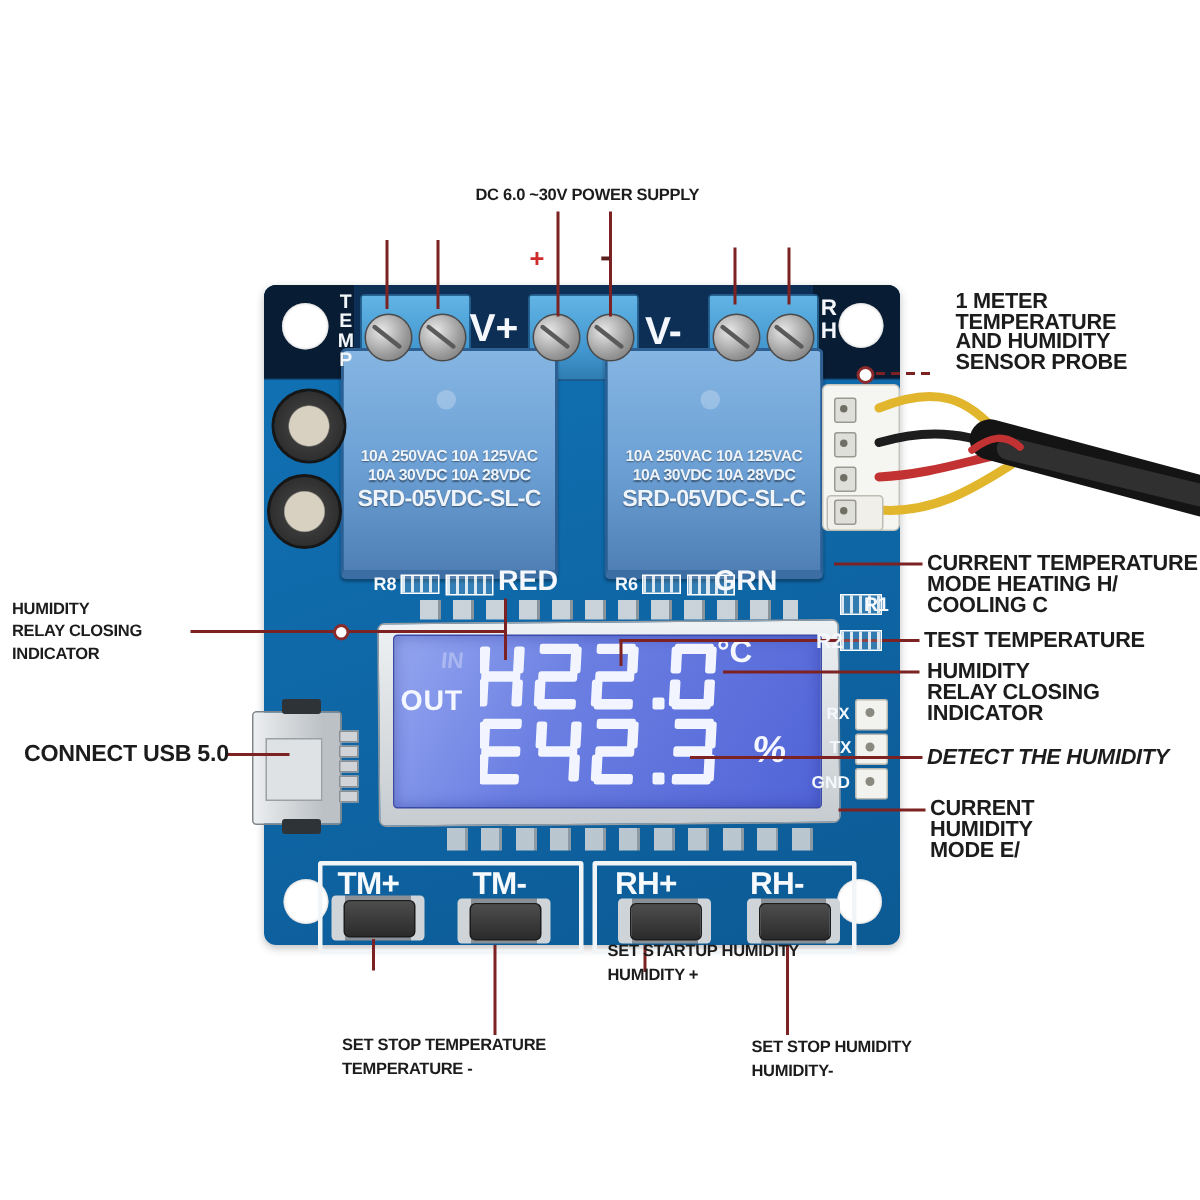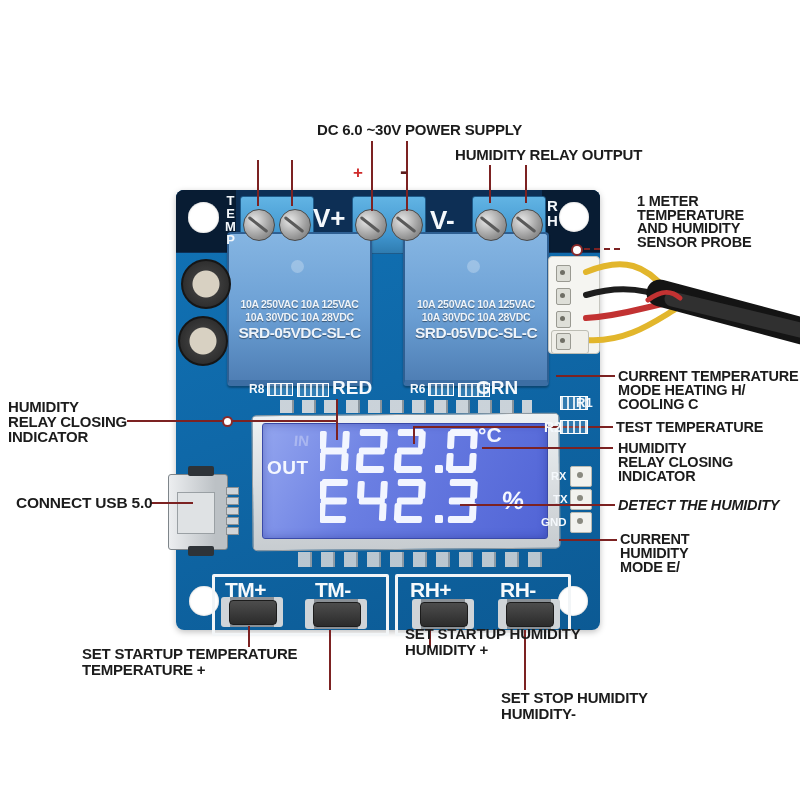--- a/index.html
+++ b/index.html
@@ -1,21 +1,21 @@
 <!DOCTYPE html>
 <html><head>
 <meta charset="utf-8">
 <style>
   html,body{margin:0;padding:0;background:#fff;}
   #stage{position:relative;width:800px;height:800px;background:#fff;overflow:hidden;
          font-family:"Liberation Sans",sans-serif;}
   
   .lbl{position:absolute;font-weight:700;color:#1c1c1c;white-space:pre-line;
        font-size:14.5px;line-height:14px;letter-spacing:-0.2px;z-index:9;}
-  .lbl.big{font-size:15px;line-height:16px;}
+  .lbl.big{font-size:11px;line-height:16px;}
   
   .cl{position:absolute;background:#7c2222;z-index:8;}
   .cld{position:absolute;border-top:2px dashed #7c2222;z-index:8;}
   .cdot{position:absolute;border-radius:50%;background:#fff;border:2px solid #8a2a2a;z-index:8;}
   .mark{position:absolute;font-weight:700;z-index:9;}
   
   .board{position:absolute;left:176px;top:190px;width:424px;height:440px;border-radius:8px;
          background:linear-gradient(160deg,#1173b6 0%,#0f68a8 45%,#0c5a94 100%);
          box-shadow:0 2px 6px rgba(0,0,0,.25);z-index:1;}
   .topband{position:absolute;left:176px;top:190px;width:424px;height:63px;
@@ -318,40 +318,39 @@
   <div class="cdot" style="left:222px;top:416px;width:7px;height:7px;"></div>
   <div class="cl" style="left:151px;top:502px;width:42px;height:2px;"></div>
   <div class="cl" style="left:248px;top:626px;width:2px;height:21px;"></div>
   <div class="cl" style="left:329px;top:630px;width:2px;height:60px;"></div>
   <div class="cl" style="left:429px;top:630px;width:2px;height:18px;"></div>
   <div class="cl" style="left:524px;top:630px;width:2px;height:60px;"></div>
   <div class="mark" style="left:353px;top:163px;font-size:17px;color:#cf2b2b;">+</div>
   <div class="mark" style="left:400px;top:158px;font-size:22px;color:#5c1d1d;">-</div>
 
   <div class="lbl big" style="left:317px;top:122px;">DC 6.0 ~30V POWER SUPPLY</div>
-  <div class="lbl big" style="left:455px;top:147px;">HUMIDITY RELAY OUTPUT</div>
   <div class="lbl" style="left:637px;top:195px;line-height:13.5px;">1 METER
 TEMPERATURE
 AND HUMIDITY
 SENSOR PROBE</div>
   <div class="lbl" style="left:618px;top:369px;">CURRENT TEMPERATURE
 MODE HEATING H/
 COOLING C</div>
   <div class="lbl" style="left:616px;top:420px;">TEST TEMPERATURE</div>
   <div class="lbl" style="left:618px;top:441px;">HUMIDITY
 RELAY CLOSING
 INDICATOR</div>
   <div class="lbl" style="left:618px;top:498px;font-style:italic;">DETECT THE HUMIDITY</div>
   <div class="lbl" style="left:620px;top:532px;">CURRENT
 HUMIDITY
 MODE E/</div>
   <div class="lbl big" style="left:8px;top:399px;line-height:15px;">HUMIDITY
 RELAY CLOSING
 INDICATOR</div>
   <div class="lbl big" style="left:16px;top:495px;font-size:15.5px;">CONNECT USB 5.0</div>
-  <div class="lbl big" style="left:82px;top:646px;">SET STARTUP TEMPERATURE
-TEMPERATURE +</div>
+  <div class="lbl big" style="left:228px;top:689px;">SET STOP TEMPERATURE
+TEMPERATURE -</div>
   <div class="lbl big" style="left:365px;top:626px;margin-left:40px;">SET STARTUP HUMIDITY
 HUMIDITY +</div>
   <div class="lbl big" style="left:501px;top:690px;">SET STOP HUMIDITY
 HUMIDITY-</div>
 
 </div>
 
 </body></html>

